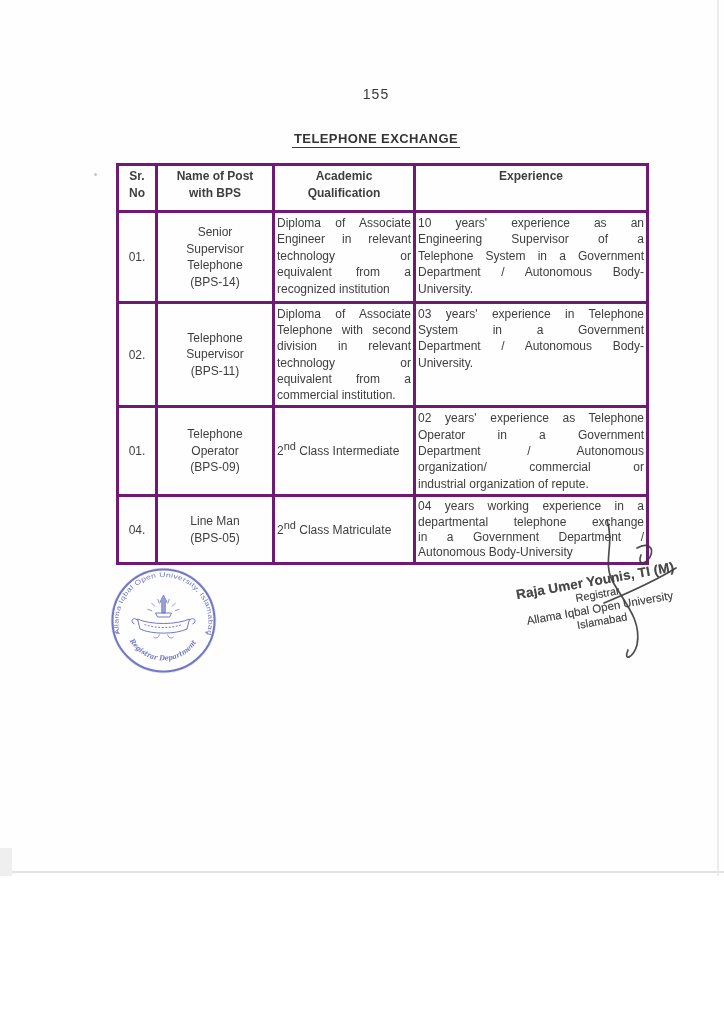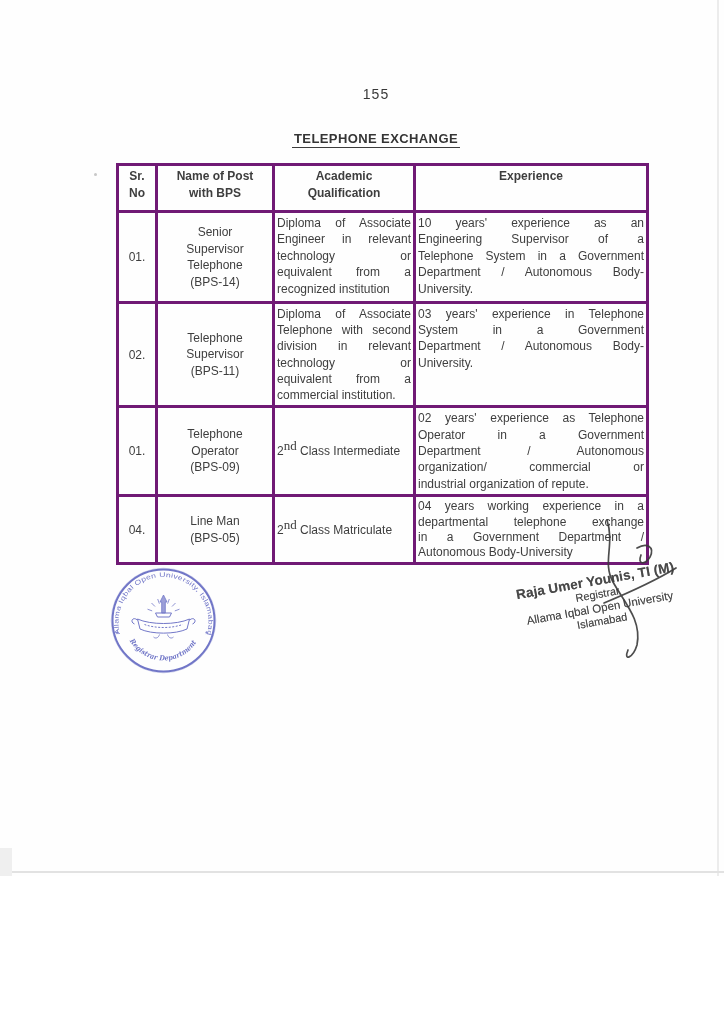--- a/index.html
+++ b/index.html
@@ -32,21 +32,21 @@
   th{font-weight:bold;text-align:center;vertical-align:top;padding-top:5px;
      white-space:pre-line;line-height:17px;font-size:12px;}
   td.c-sr{text-align:center;vertical-align:middle;margin-left:39px;}
   td.c-post{text-align:center;vertical-align:middle;white-space:pre-line;line-height:16.5px;margin-top:44px;}
   td.c-qual-plain{text-align:left;vertical-align:middle;padding-left:4px;}
   td.just{vertical-align:top;line-height:16.4px;padding:3px 6px 2px 6px;}
   td.just div{text-align:justify;text-align-last:justify;}
   td.just div:last-child{text-align-last:left;}
   tr.r2 td.just{line-height:16.2px;}
   tr.r4 td.just{line-height:15.3px;}
-  sup{font-size:13px;line-height:0;vertical-align:super;font-family:Liberation Serif, serif;}
+  sup{font-size:11px;line-height:0;vertical-align:super;}
   
   .seal{position:absolute;left:106px;top:563px;width:115px;height:115px;opacity:.88;}
   
   .signature{
     position:absolute;left:496px;top:573px;width:205px;text-align:center;
     transform:rotate(-10deg);color:#484848;text-shadow:0 0 .4px rgba(70,70,70,.6);
   }
   .sig-name{font-size:13.5px;font-weight:bold;line-height:15px;letter-spacing:.1px;white-space:nowrap;}
   .sig-designation{font-size:11px;line-height:13px;}
   .sig-org{font-size:11.5px;line-height:14px;white-space:nowrap;}

